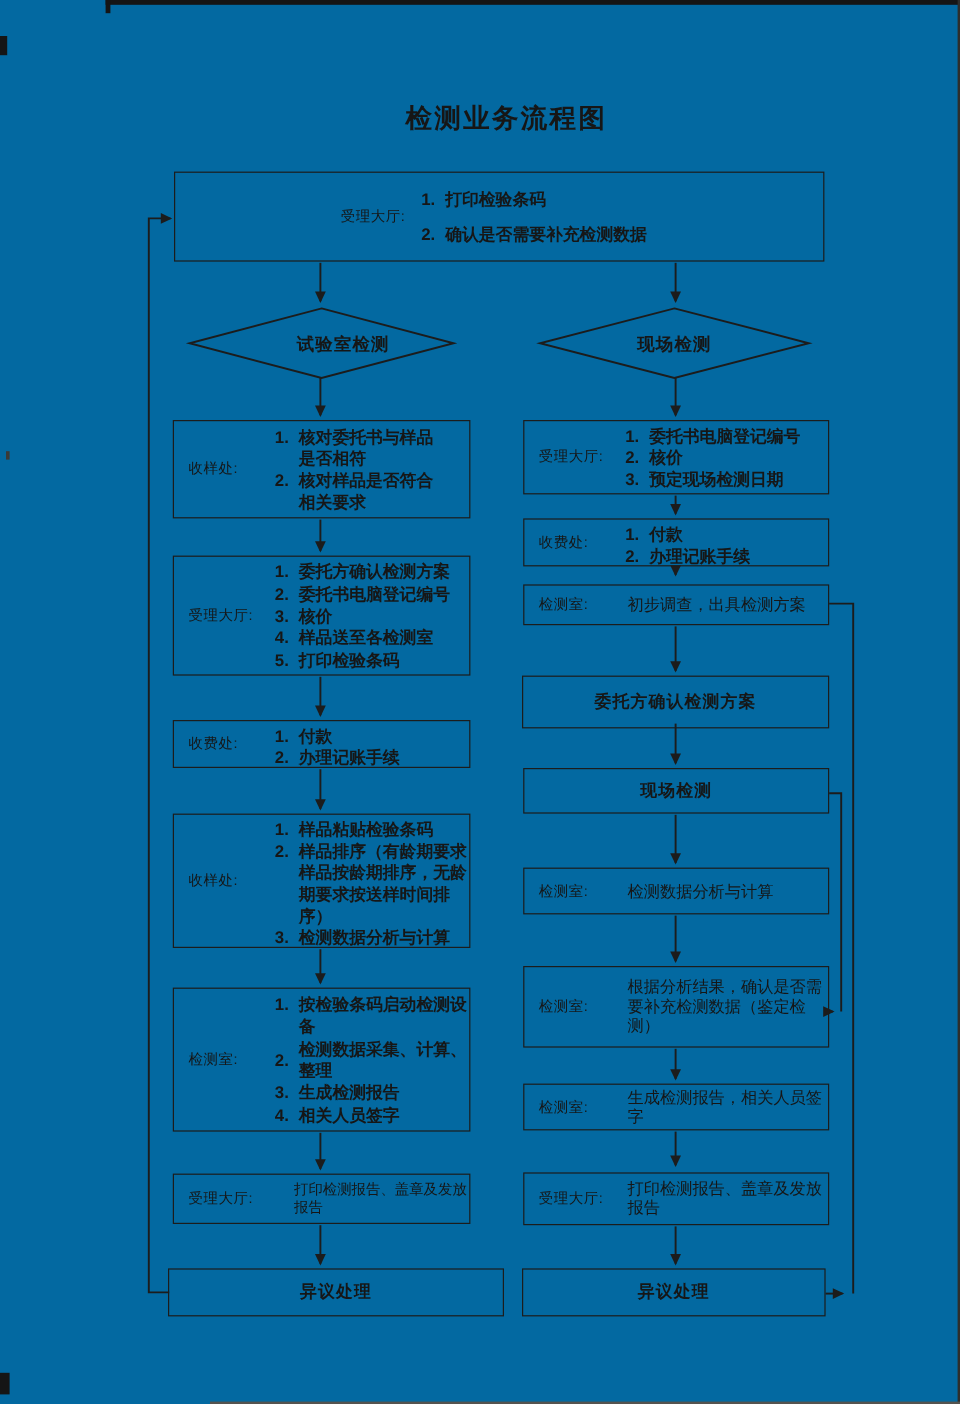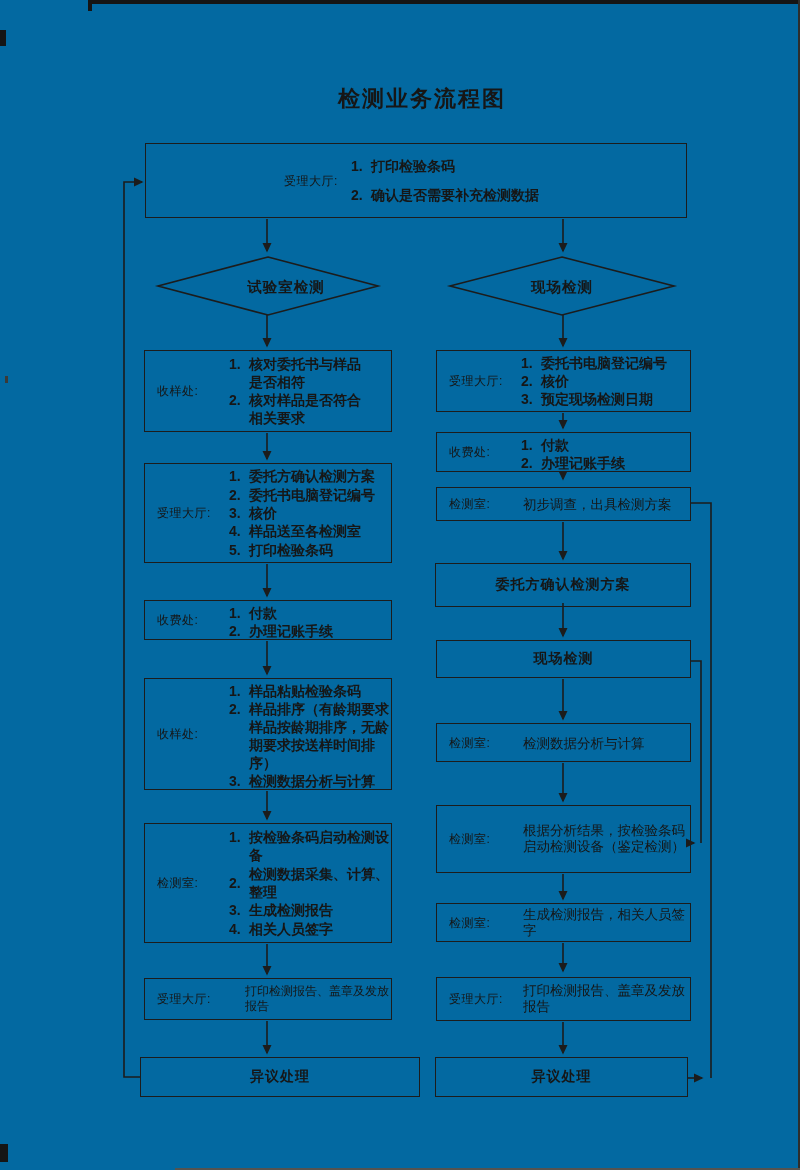--- a/index.html
+++ b/index.html
@@ -292,21 +292,21 @@
     <span>现场检测</span>
   </div>
 
   <div class="box" id="R6">
     <div class="lbl">检测室:</div>
     <div class="text">检测数据分析与计算</div>
   </div>
 
   <div class="box" id="R7">
     <div class="lbl">检测室:</div>
-    <div class="text">根据分析结果，按检验条码启动检测设备（鉴定检测）</div>
+    <div class="text">根据分析结果，确认是否需要补充检测数据（鉴定检测）</div>
   </div>
 
   <div class="box" id="R8">
     <div class="lbl">检测室:</div>
     <div class="text">生成检测报告，相关人员签字</div>
   </div>
 
   <div class="box" id="R9">
     <div class="lbl">受理大厅:</div>
     <div class="text">打印检测报告、盖章及发放报告</div>

